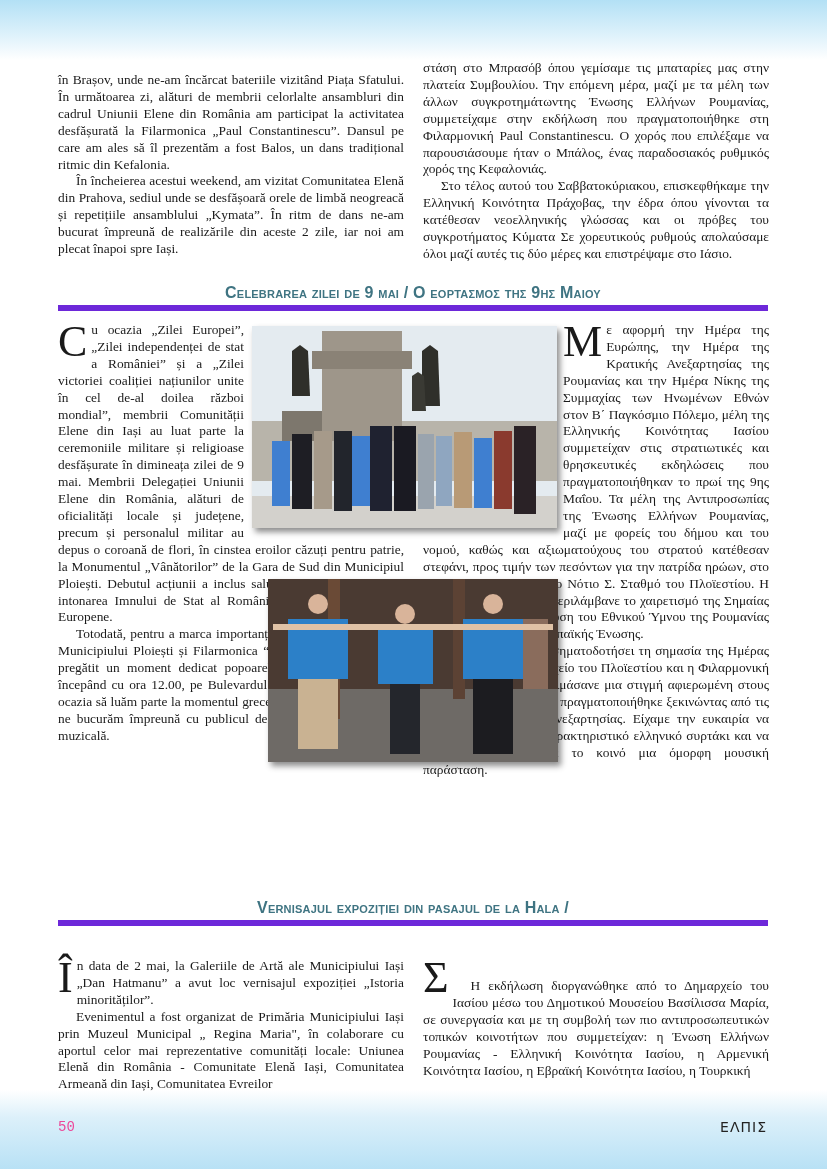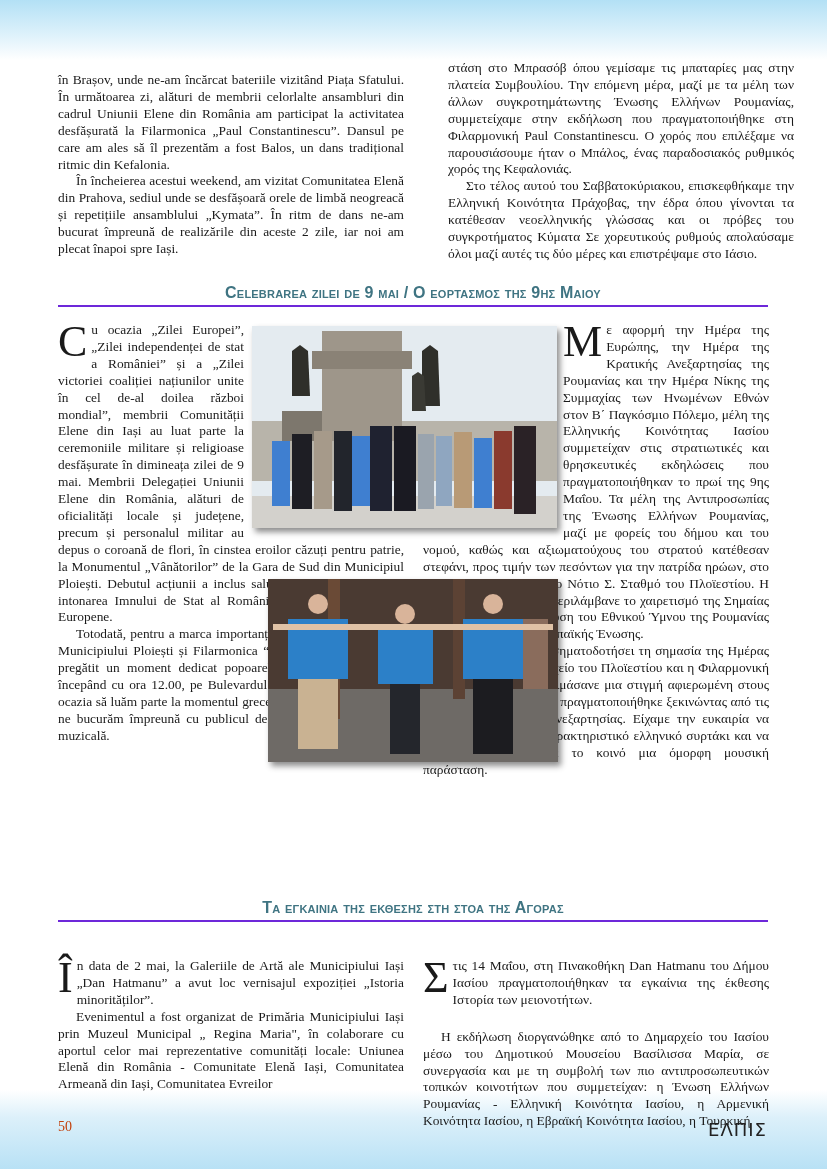--- a/index.html
+++ b/index.html
@@ -19,50 +19,50 @@
   }
   .col {
     position:absolute; font-size:13.4px; line-height:16.9px; text-align:justify;
   }
   .col p { margin:0; }
   .col p.ind { text-indent:18px; }
   .section-title {
     position:absolute; left:58px; width:710px; text-align:center;
     color:#3f7482; font-family:"Liberation Sans","DejaVu Sans",sans-serif;
     font-weight:bold; font-size:16px; letter-spacing:0.2px;
-    border-bottom:2px solid #6d28d9; padding-bottom:3px;
+    border-bottom:6px solid #6d28d9; padding-bottom:3px;
   }
   .section-title .sc { font-variant:small-caps; }
   .dropcap {
     float:left; font-size:44px; line-height:36px; margin:2px 4px 0 0;
     font-family:"Liberation Serif","DejaVu Serif",serif;
   }
   .photo {
     position:absolute; box-shadow:3px 4px 6px rgba(0,0,0,0.45); overflow:hidden;
   }
   .page-num {
-    position:absolute; left:58px; top:1119px; font-family:Liberation Serif, serif; font-size:14px; color:#c2410c;
+    position:absolute; left:58px; top:1119px; font-family:Liberation Mono, monospace; font-size:14px; color:#ec4899;
   }
   .mag-name {
-    position:absolute; right:60px; top:1119px; font-family:"DejaVu Sans",sans-serif; font-size:18px; color:#222; letter-spacing:1px;
+    position:absolute; right:60px; top:1119px; font-family:"DejaVu Sans",sans-serif; font-size:14px; color:#222; letter-spacing:1px;
   }
   .float-space-r { float:right; }
   .float-space-l { float:left; }
 </style>
 </head>
 <body>
 
 <div class="top-grad"></div>
 <div class="bottom-grad"></div>
 
 <div class="col" style="left:58px;top:72px;width:346px;">
   <p>în Brașov, unde ne-am încărcat bateriile vizitând Piața Sfatului. În următoarea zi, alături de membrii celorlalte ansambluri din cadrul Uniunii Elene din România am participat la activitatea desfășurată la Filarmonica „Paul Constantinescu”. Dansul pe care am ales să îl prezentăm a fost Balos, un dans tradițional ritmic din Kefalonia.</p>
   <p class="ind">În încheierea acestui weekend, am vizitat Comunitatea Elenă din Prahova, sediul unde se desfășoară orele de limbă neogreacă și repetițiile ansamblului „Kymata”. În ritm de dans ne-am bucurat împreună de realizările din aceste 2 zile, iar noi am plecat înapoi spre Iași.</p>
 </div>
-<div class="col" style="left:448px;top:60px;width:346px;">
+<div class="col" style="left:423px;top:60px;width:346px;">
   <p>στάση στο Μπρασόβ όπου γεμίσαμε τις μπαταρίες μας στην πλατεία Συμβουλίου. Την επόμενη μέρα, μαζί με τα μέλη των άλλων συγκροτημάτωντης Ένωσης Ελλήνων Ρουμανίας, συμμετείχαμε στην εκδήλωση που πραγματοποιήθηκε στη Φιλαρμονική Paul Constantinescu. Ο χορός που επιλέξαμε να παρουσιάσουμε ήταν ο Μπάλος, ένας παραδοσιακός ρυθμικός χορός της Κεφαλονιάς.</p>
   <p class="ind">Στο τέλος αυτού του Σαββατοκύριακου, επισκεφθήκαμε την Ελληνική Κοινότητα Πράχοβας, την έδρα όπου γίνονται τα κατέθεσαν νεοελληνικής γλώσσας και οι πρόβες του συγκροτήματος Κύματα Σε χορευτικούς ρυθμούς απολαύσαμε όλοι μαζί αυτές τις δύο μέρες και επιστρέψαμε στο Ιάσιο.</p>
 </div>
 
 <div class="section-title" style="top:284px;">
   <span class="sc">Celebrarea zilei de 9 mai / Ο εορτασμος της 9ης Μαιου</span>
 </div>
 
 <div class="col" style="left:58px;top:322px;width:346px;">
   <div class="float-space-r" style="width:160px;height:210px;"></div>
@@ -118,26 +118,26 @@
     <rect x="195" y="40" width="60" height="60" fill="#2c80c8"></rect>
     <rect x="205" y="100" width="40" height="75" fill="#1c1c20"></rect>
     <rect x="5" y="45" width="280" height="6" fill="#e0c2a6"></rect>
     <circle cx="50" cy="25" r="10" fill="#d9b49a"></circle>
     <circle cx="137" cy="35" r="10" fill="#d9b49a"></circle>
     <circle cx="225" cy="25" r="10" fill="#d9b49a"></circle>
   </svg>
 </div>
 
 <div class="section-title" style="top:898px;line-height:19px;">
-  <div class="sc">Τα εγκαινια της εκθεσης στη στοα της Αγορας</div>
+  <div class="sc">Vernisajul expoziției din pasajul de la Hala /</div>
 </div>
 
 <div class="col" style="left:58px;top:958px;width:346px;">
   <p><span class="dropcap">Î</span><span>n data de 2 mai, la Galeriile de Artă ale Municipiului Iași „Dan Hatmanu” a avut loc vernisajul expoziției „Istoria minorităților”.</span></p>
   <p class="ind" style="">Evenimentul a fost organizat de Primăria Municipiului Iași prin Muzeul Municipal „ Regina Maria", în colaborare cu aportul celor mai reprezentative comunități locale: Uniunea Elenă din România - Comunitate Elenă Iași, Comunitatea Armeană din Iași, Comunitatea Evreilor</p>
 </div>
 <div class="col" style="left:423px;top:958px;width:346px;">
-  <p><span class="dropcap">Σ</span><span>τις 14 Μαΐου, στη Πινακοθήκη Dan Hatmanu του Δήμου Ιασίου πραγματοποιήθηκαν τα εγκαίνια της έκθεσης Ιστορία των μειονοτήτων.</span></p>
+  <p><span class="dropcap">Σ</span></p>
   <p class="ind" style="margin-top:20px;">Η εκδήλωση διοργανώθηκε από το Δημαρχείο του Ιασίου μέσω του Δημοτικού Μουσείου Βασίλισσα Μαρία, σε συνεργασία και με τη συμβολή των πιο αντιπροσωπευτικών τοπικών κοινοτήτων που συμμετείχαν: η Ένωση Ελλήνων Ρουμανίας - Ελληνική Κοινότητα Ιασίου, η Αρμενική Κοινότητα Ιασίου, η Εβραϊκή Κοινότητα Ιασίου, η Τουρκική</p>
 </div>
 
 <div class="page-num">50</div>
 <div class="mag-name">ΕΛΠΙΣ</div>
 
 </body></html>

